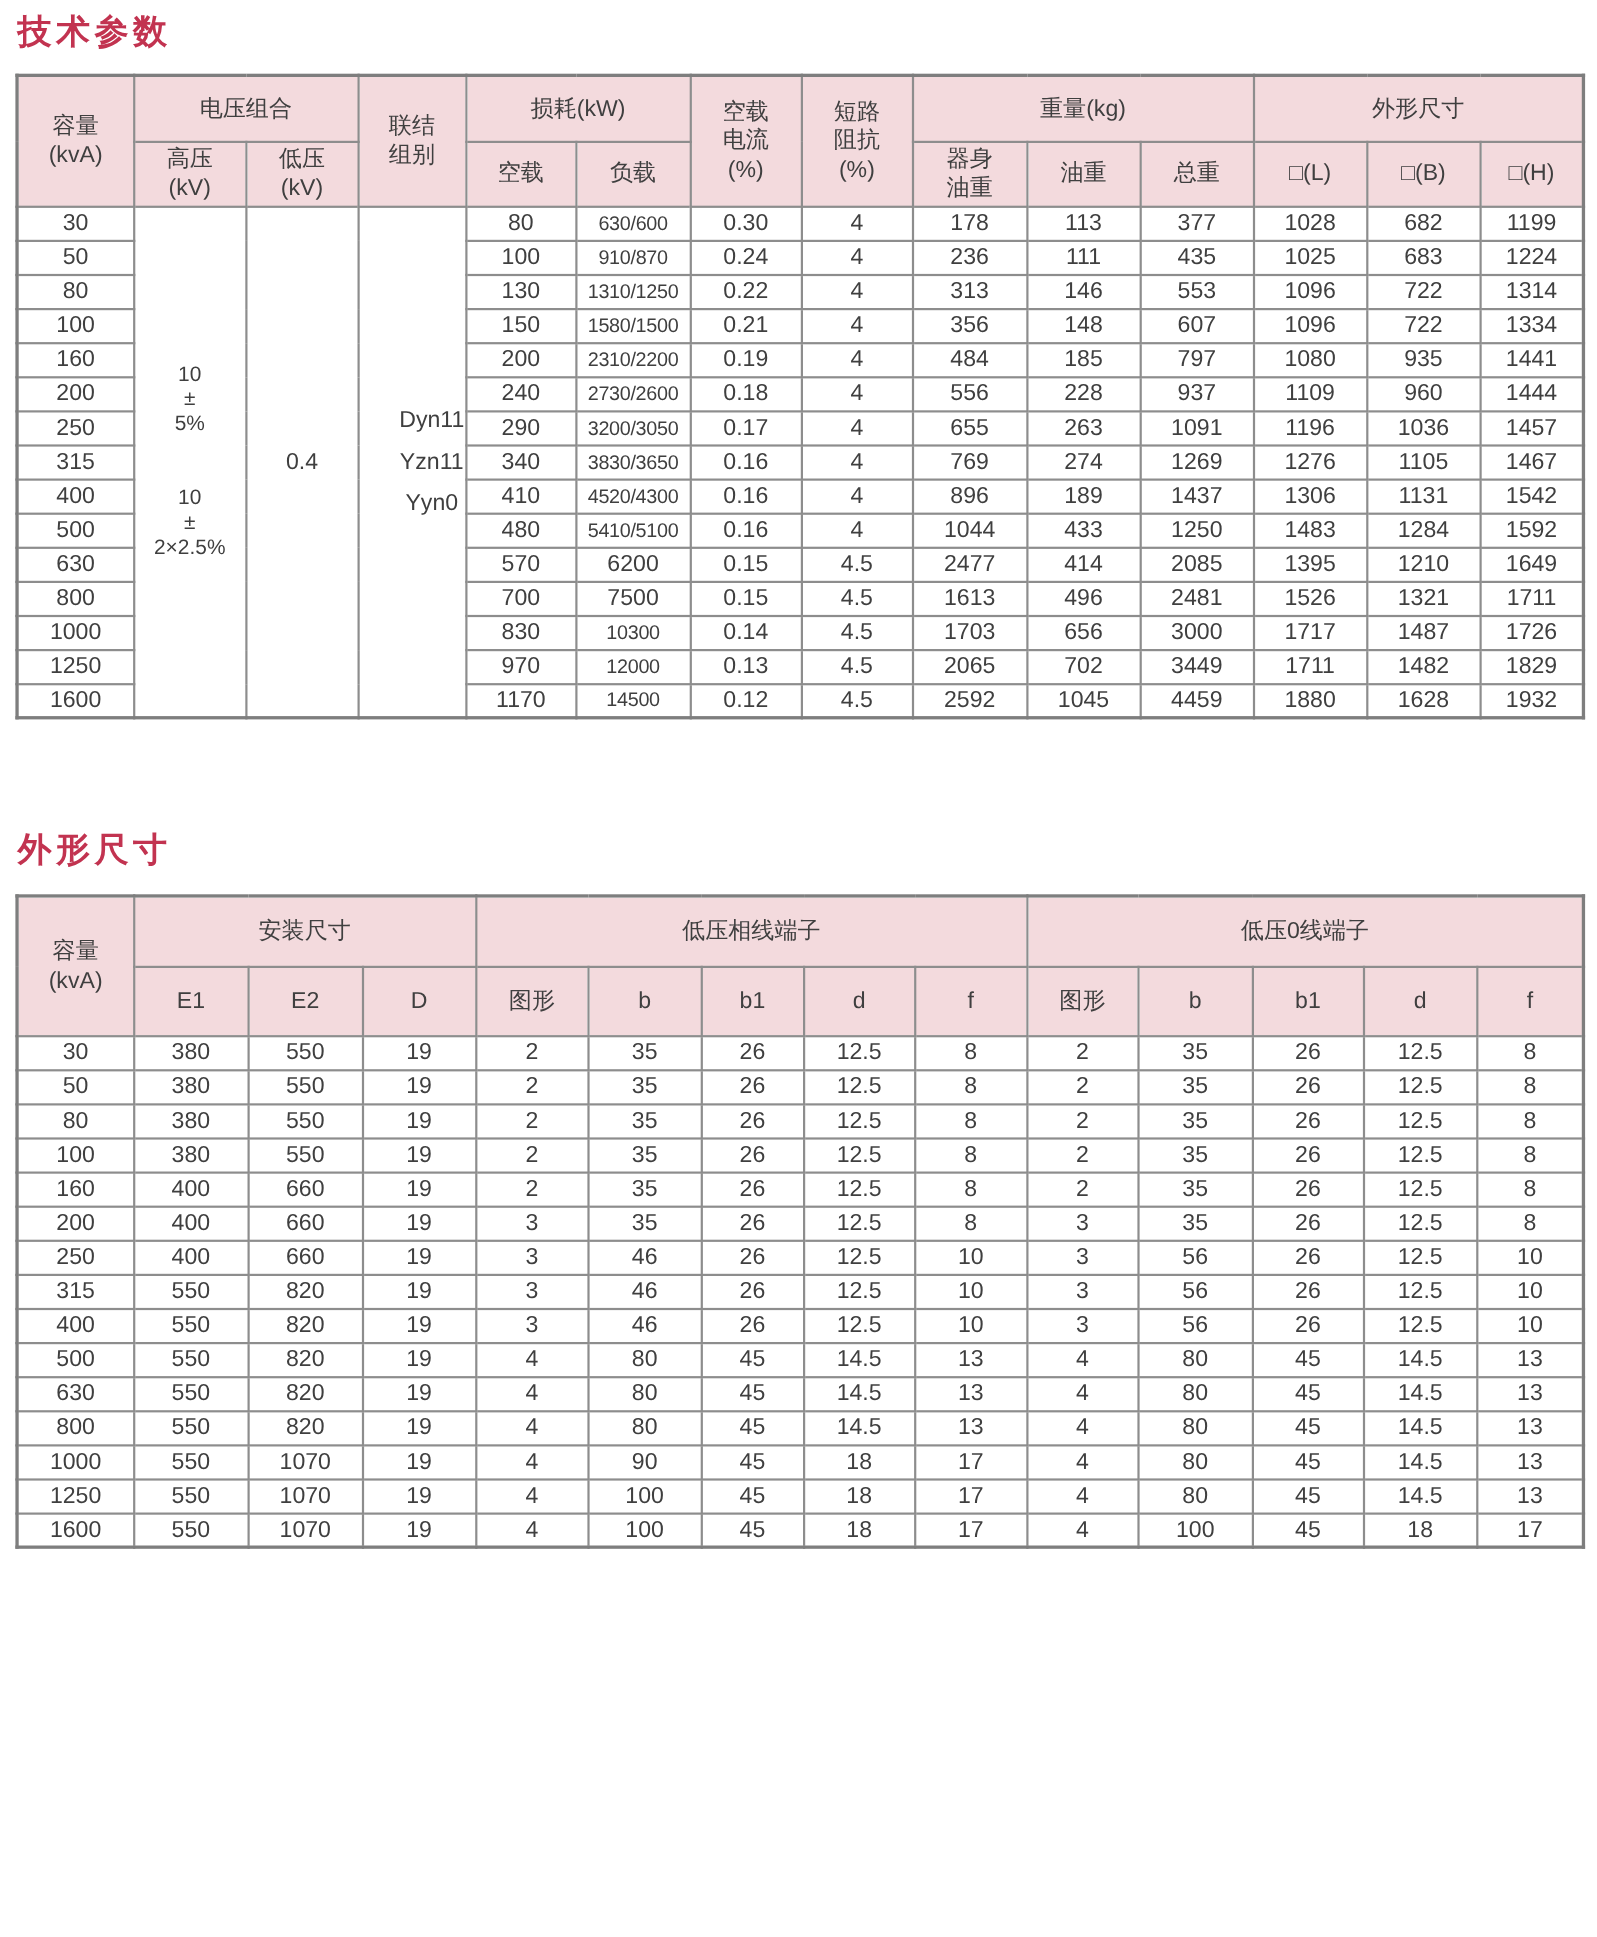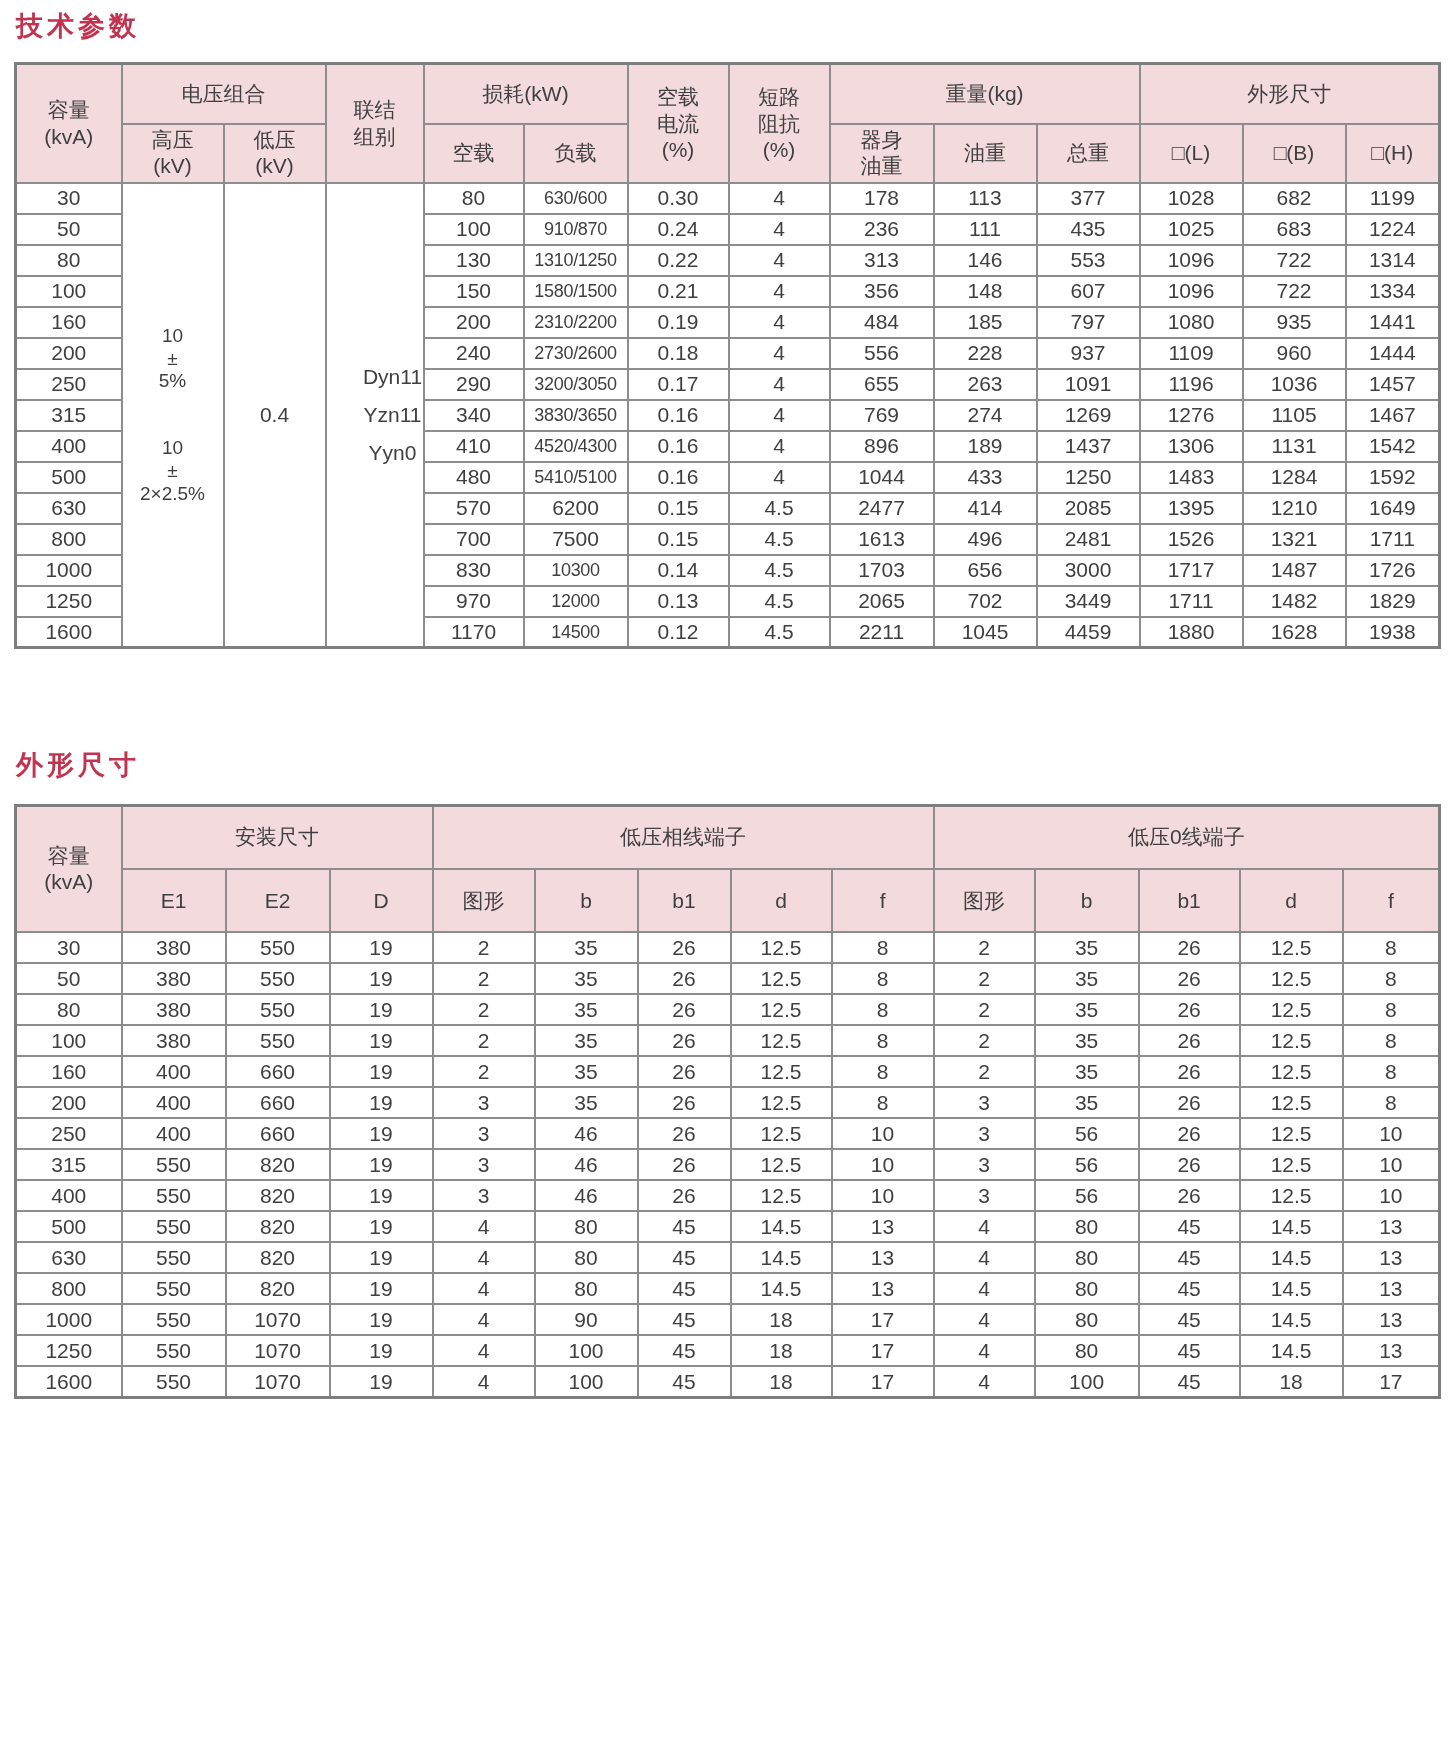--- a/index.html
+++ b/index.html
@@ -10,21 +10,21 @@
   }
   html,body{margin:0;padding:0;}
   body{
     width:1452px;height:1761px;background:#ffffff;
     font-family:"Liberation Sans","DejaVu Sans",sans-serif;
     color:var(--text-color);
   }
   .page{padding:10px 14px 0 14px;}
   .section-title{
     color:var(--title-color);
-    font-size:27px;font-weight:bold;letter-spacing:4px;
+    font-size:31px;font-weight:bold;letter-spacing:4px;
     margin:0 0 0 2px;line-height:1.2;
   }
   .title-2{margin-top:100px;}
   table{
     border-collapse:collapse;table-layout:fixed;width:1424px;
     margin-top:20px;border:3px solid #7e7e7e;
   }
   .t2{margin-top:22px;}
   th,td{
     border:2px solid var(--border-color);
@@ -297,26 +297,26 @@
           <td>1711</td>
           <td>1482</td>
           <td>1829</td>
         </tr>
         <tr>
           <td>1600</td>
           <td>1170</td>
           <td class="cond">14500</td>
           <td>0.12</td>
           <td>4.5</td>
-          <td>2211</td>
+          <td>2592</td>
           <td>1045</td>
           <td>4459</td>
           <td>1880</td>
           <td>1628</td>
-          <td>1938</td>
+          <td>1932</td>
         </tr>
       </tbody>
   </table>
 
   <h2 class="section-title title-2">外形尺寸</h2>
 
   <table class="t2">
     <colgroup>
       <col style="width:106px">
         <col style="width:104px">

